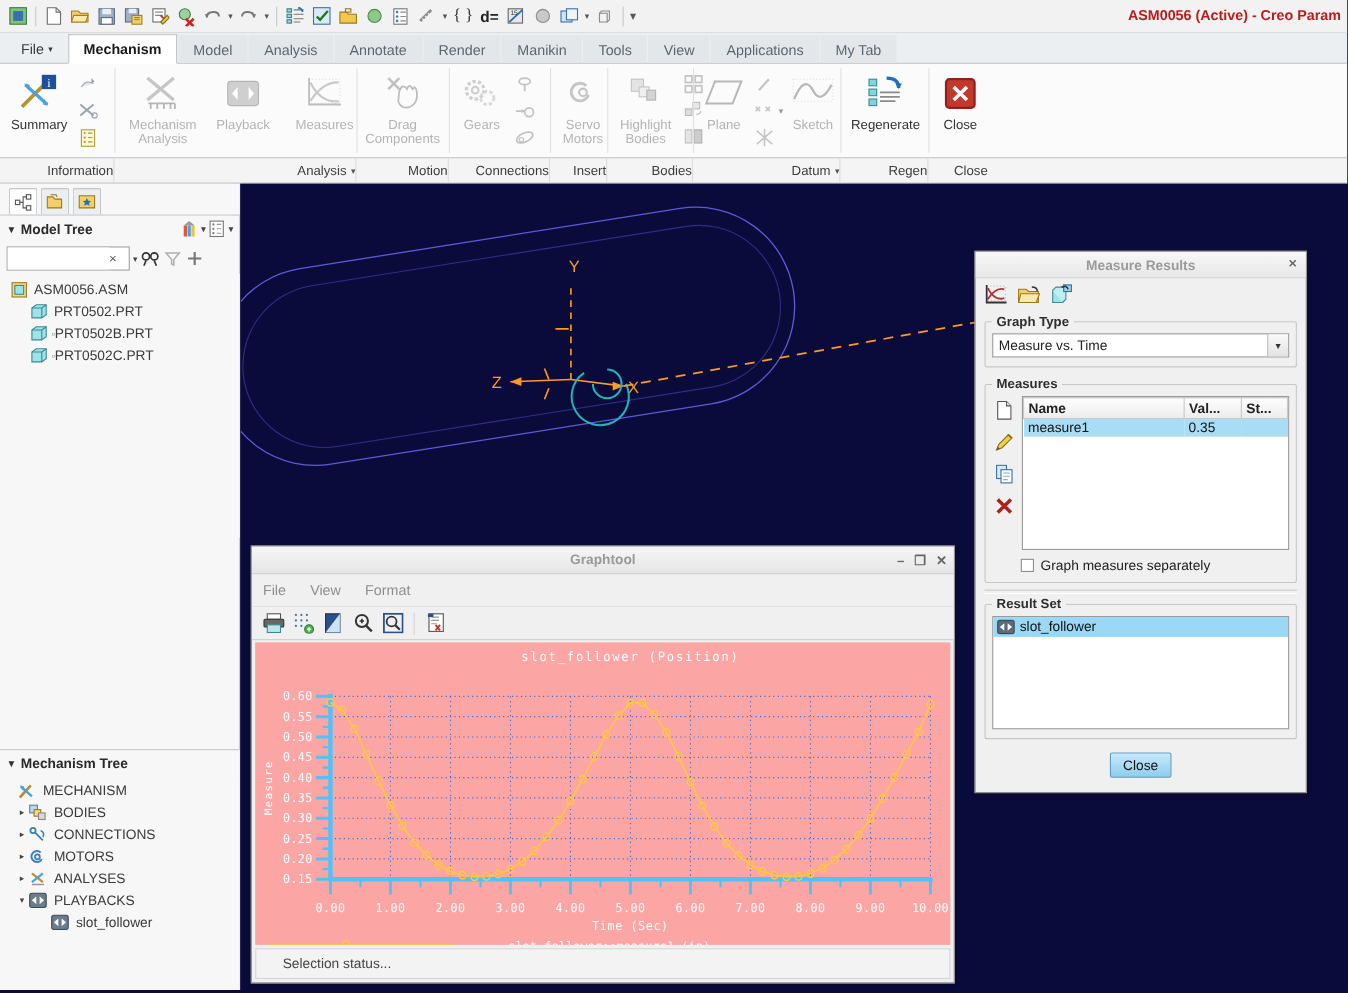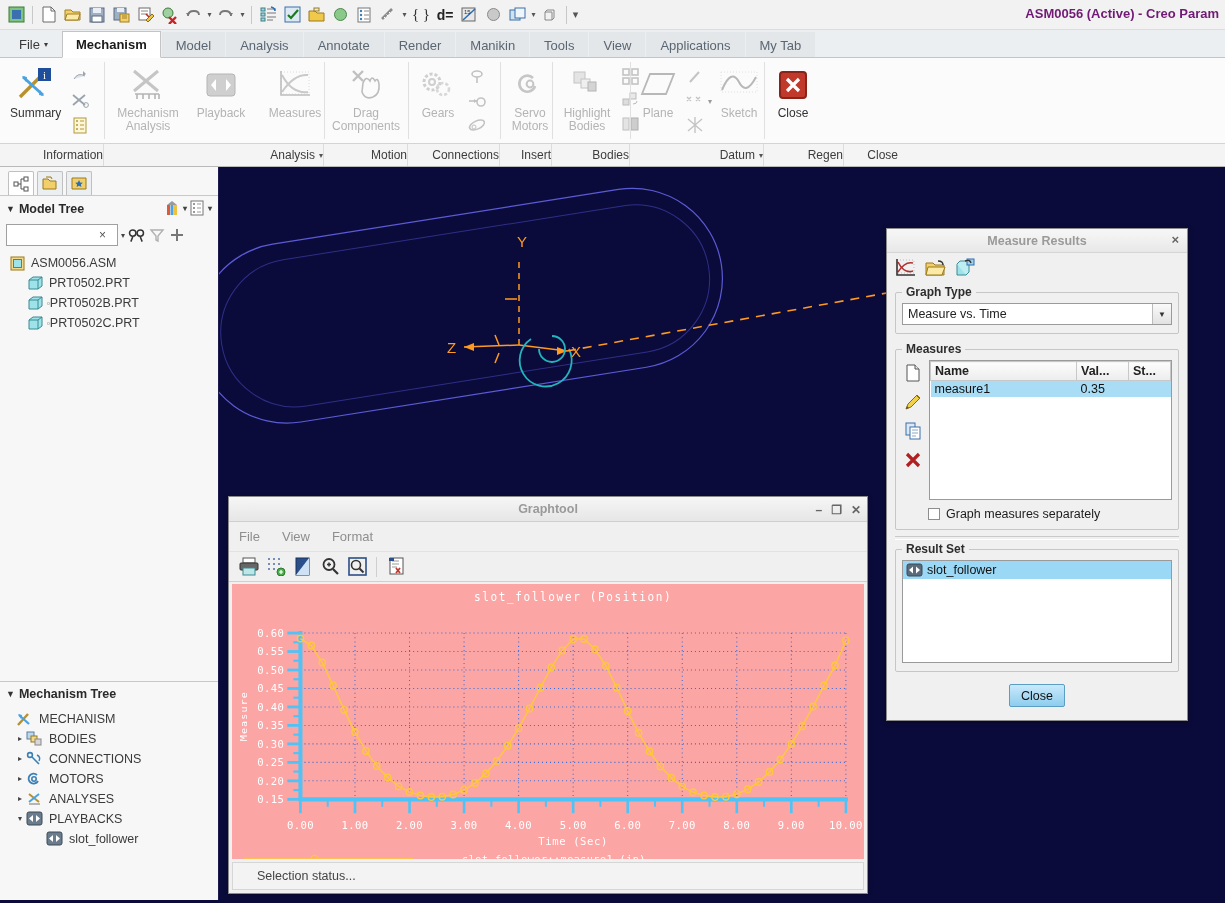--- a/index.html
+++ b/index.html
@@ -24,21 +24,21 @@
   }
   .qicon {
     width:22px; height:22px; margin:0 1px;
     display:flex; align-items:center; justify-content:center;
     position:relative; cursor:default;
   }
   .qsep { width:1px; height:18px; background:#c8c8c8; margin:0 4px; }
   .qcaret { font-size:8px; color:#555; width:9px; text-align:center; }
   #apptitle {
     position:absolute; right:6px; top:6px;
-    color:#701a75; font-size:13px; font-weight:bold;
+    color:#b91c1c; font-size:13px; font-weight:bold;
     white-space:nowrap; overflow:hidden;
   }
 
   
   #tabs {
     height:28px; background:#eceff1;
     display:flex; align-items:flex-end;
     border-bottom:1px solid #c4c4c4;
     padding-left:6px;
   }
@@ -585,20 +585,35 @@
       <div class="glyph">
         <svg width="40" height="30" viewBox="0 0 40 30">
           <rect x="2" y="2" width="36" height="20" fill="none" stroke="#e0e0e0" stroke-dasharray="1,2"></rect>
           <path d="M3 20 Q12 -2 20 12 Q27 26 37 7" fill="none" stroke="#b8b8b8" stroke-width="2"></path>
         </svg>
       </div>
       <div class="lbl">Sketch</div>
     </div>
   </div>
 
+  <div class="rgroup" style="width:80px;">
+    <div class="bigbtn enabled" style="min-width:74px;">
+      <div class="glyph">
+        <svg width="38" height="34" viewBox="0 0 38 34">
+          <rect x="4" y="4" width="7" height="6" fill="#7fd6dd" stroke="#3a8a92"></rect>
+          <rect x="4" y="13" width="7" height="6" fill="#7fd6dd" stroke="#3a8a92"></rect>
+          <rect x="4" y="22" width="7" height="6" fill="#7fd6dd" stroke="#3a8a92"></rect>
+          <path d="M14 16h18M14 20h18M14 24h14" stroke="#8a8a8a" stroke-width="1.6"></path>
+          <path d="M20 3 q11 0 11 9" fill="none" stroke="#1f6fbf" stroke-width="3"></path>
+          <path d="M31 13l-3-5h6z" fill="#1f6fbf"></path>
+        </svg>
+      </div>
+      <div class="lbl">Regenerate</div>
+    </div>
+  </div>
 
   <div class="rgroup" style="width:54px;">
     <div class="bigbtn enabled" style="min-width:50px;">
       <div class="glyph">
         <svg width="32" height="32" viewBox="0 0 32 32">
           <rect x="3" y="3" width="26" height="26" rx="3" fill="#c0392b" stroke="#8a2418" stroke-width="2"></rect>
           <path d="M10 10l12 12M22 10l-12 12" stroke="#fff" stroke-width="3.2"></path>
         </svg>
       </div>
       <div class="lbl">Close</div>

